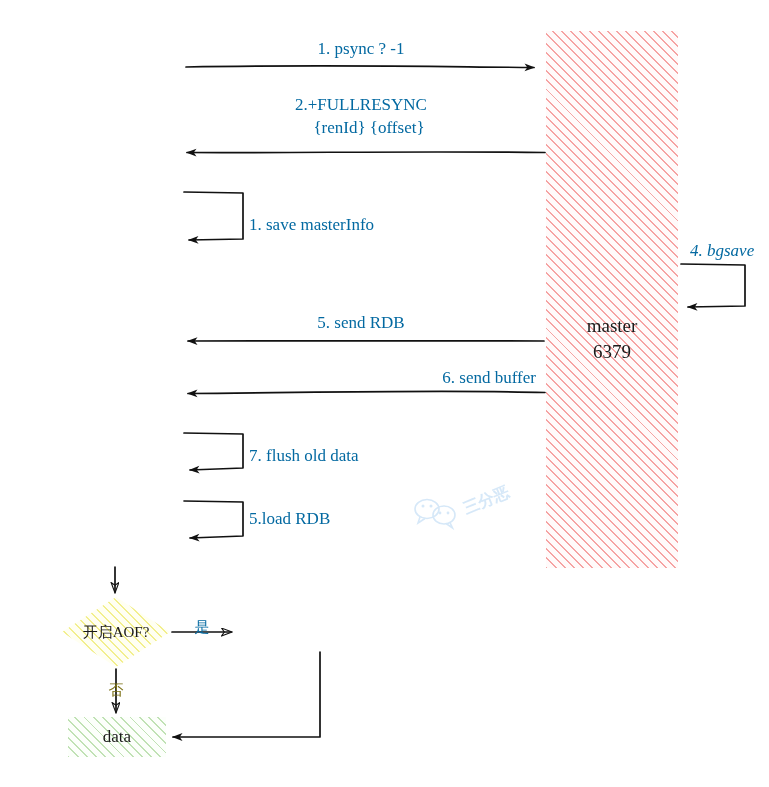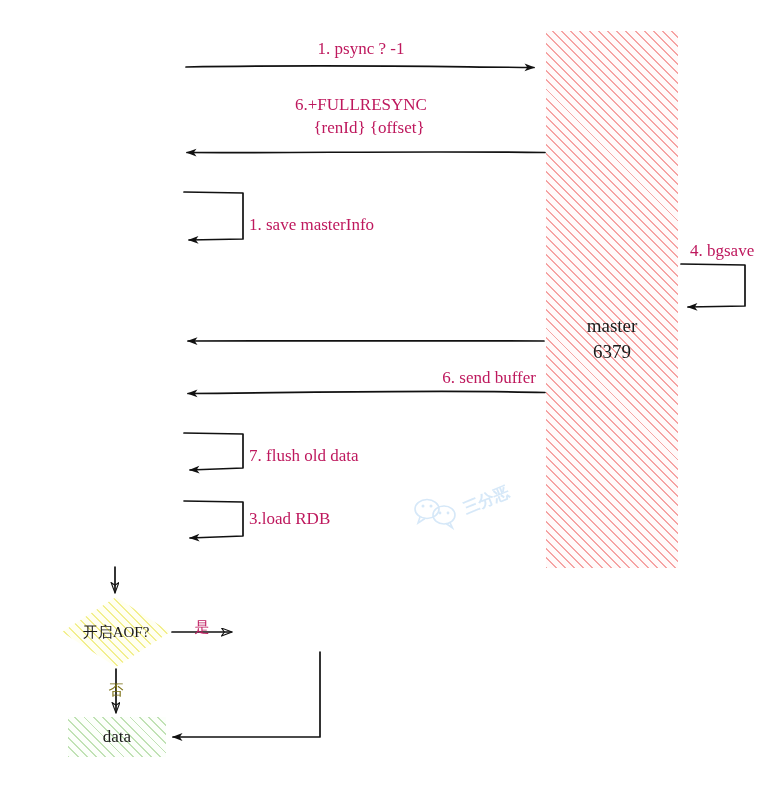--- a/index.html
+++ b/index.html
@@ -114,21 +114,21 @@
     position: absolute;
     left: 0; top: 0;
     width: 769px;
     height: 787px;
     pointer-events: none;
   }
   
   .msg {
     position: absolute;
     font-size: 17px;
-    color: #be185d;
+    color: #0369a1;
     white-space: pre;
     line-height: 1.25;
   }
   .msg.center { text-align: center; }
   .msg.left   { text-align: left; }
 
   
   #watermark {
     position: absolute;
     left: 404px;
@@ -193,33 +193,34 @@
       <path d="M172,632 L231,632" marker-end="url(#ah-open)"></path>
 
       <path d="M116,669 L116,712" marker-end="url(#ah-open)"></path>
 
       <path d="M320,652 L320,737 L173,737" marker-end="url(#ah-l)"></path>
     </g>
   </svg>
 
   <div class="msg center" style="left:186px; top:38px; width:350px;">1. psync ? -1</div>
 
-  <div class="msg center" style="left:186px; top:94px; width:350px;">6.+FULLRESYNC</div>
+  <div class="msg center" style="left:186px; top:94px; width:350px;">2.+FULLRESYNC</div>
   <div class="msg center" style="left:194px; top:117px; width:350px;">{renId} {offset}</div>
 
   <div class="msg left" style="left:249px; top:214px;">1. save masterInfo</div>
 
-  <div class="msg left" style="left:690px; top:240px;">4. bgsave</div>
-
+  <div class="msg left" style="left:690px; top:240px;font-style:italic;">4. bgsave</div>
+
+  <div class="msg center" style="left:186px; top:312px; width:350px;">5. send RDB</div>
 
   <div class="msg center" style="left:186px; top:367px; width:350px;text-align:right;">6. send buffer</div>
 
   <div class="msg left" style="left:249px; top:445px;">7. flush old data</div>
 
-  <div class="msg left" style="left:249px; top:508px;">3.load RDB</div>
+  <div class="msg left" style="left:249px; top:508px;">5.load RDB</div>
 
   <div class="msg center" style="left:182px; top:618px; width:40px; font-size:15px;">是</div>
 
   <div class="msg center" style="left:96px; top:681px; width:40px; font-size:15px; color:#7a6f14;">否</div>
 
   <svg id="watermark" viewBox="0 0 120 54" xmlns="http://www.w3.org/2000/svg">
     <g fill="none" stroke="#cfe4f7" stroke-width="1.6">
       <ellipse cx="23" cy="25" rx="12" ry="9.5"></ellipse>
       <path d="M16,33 L14,39 L21,34.5"></path>
       <ellipse cx="40" cy="31" rx="11" ry="9"></ellipse>

